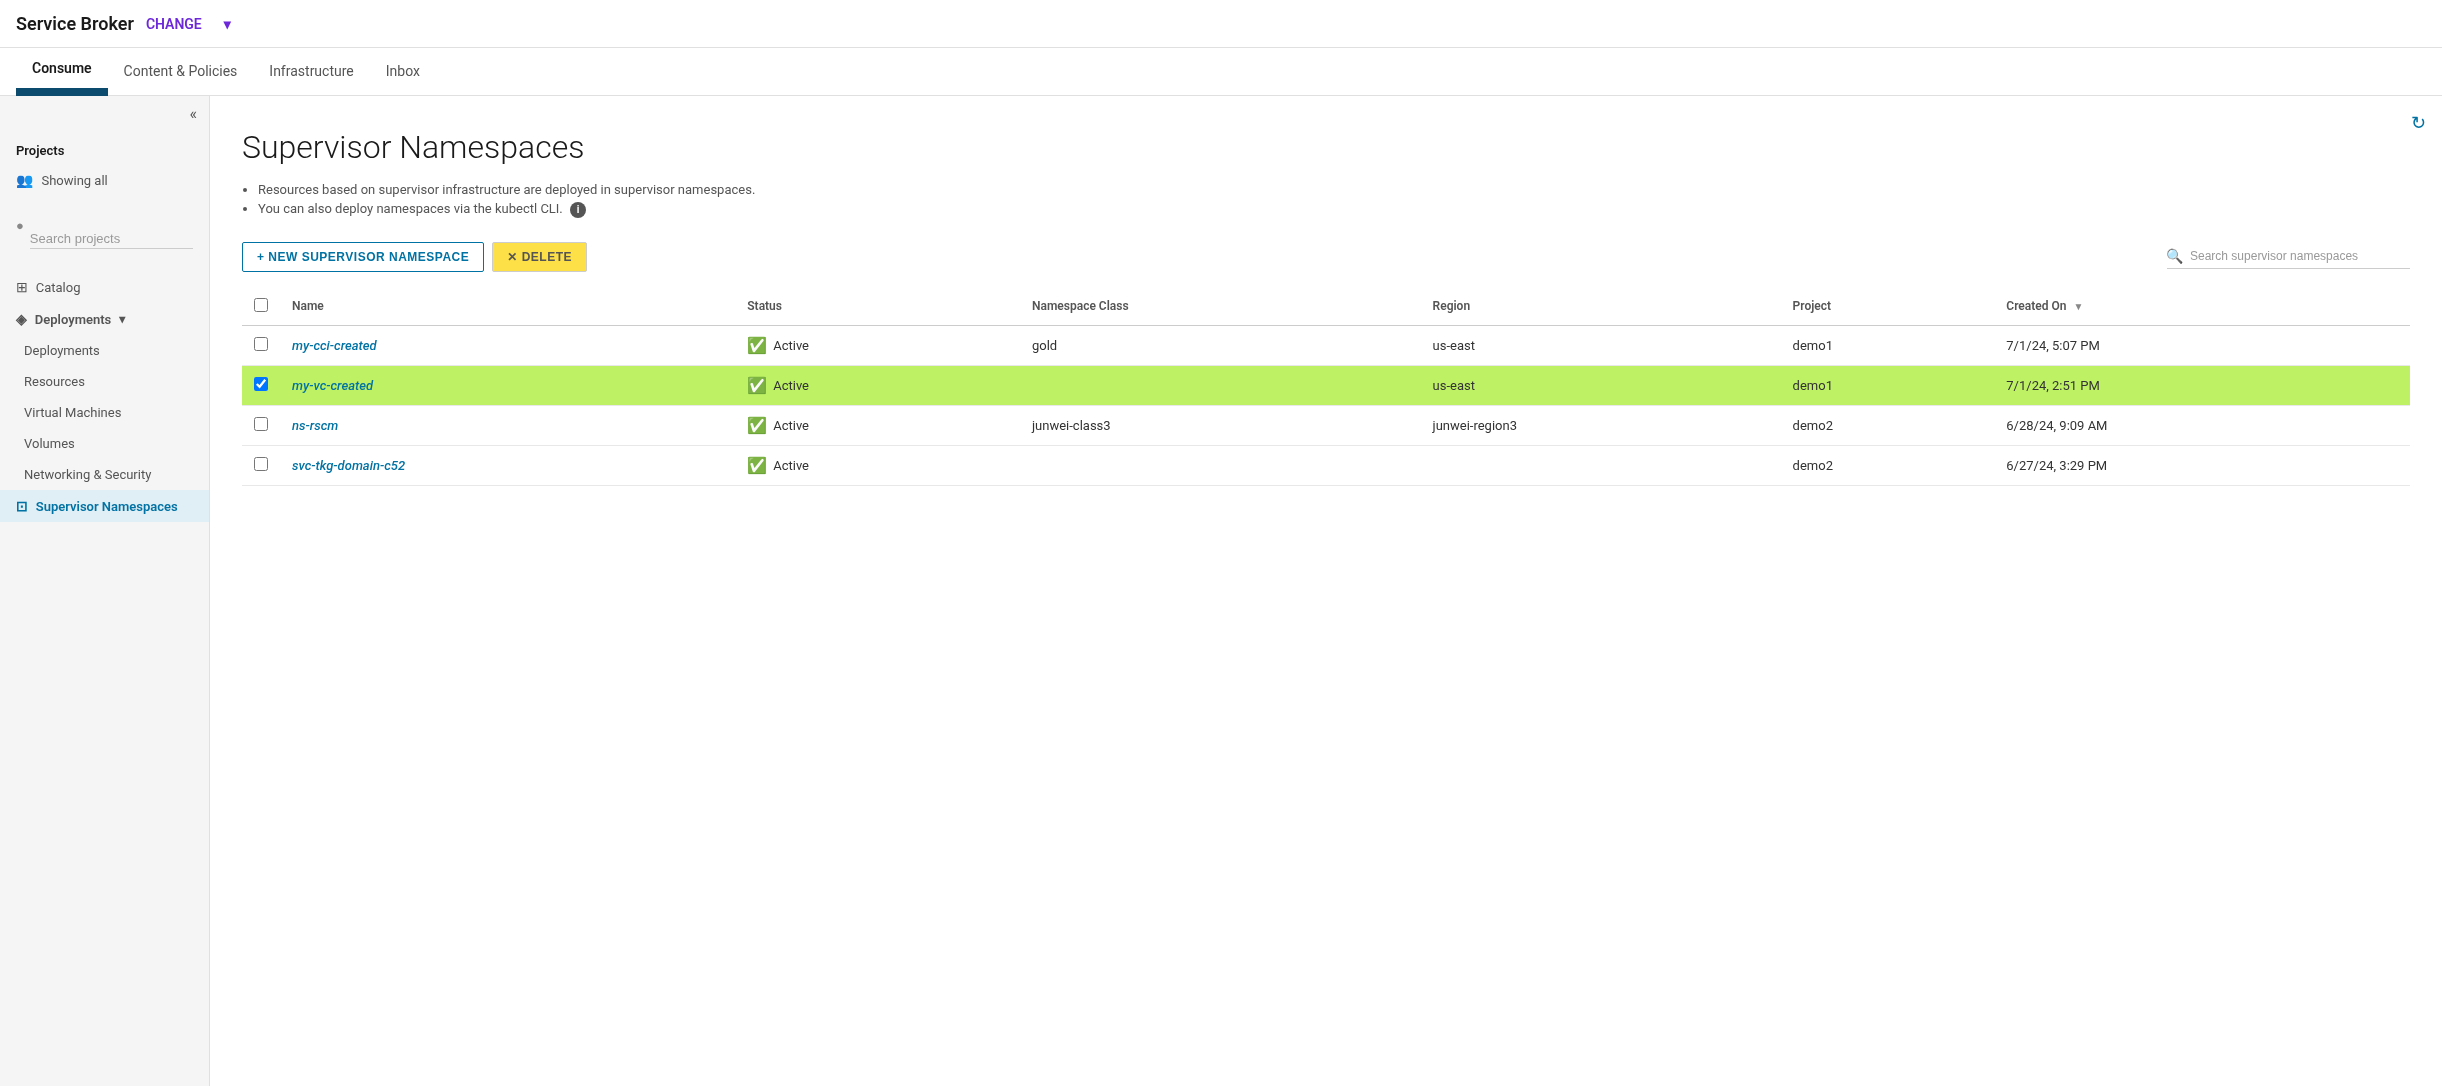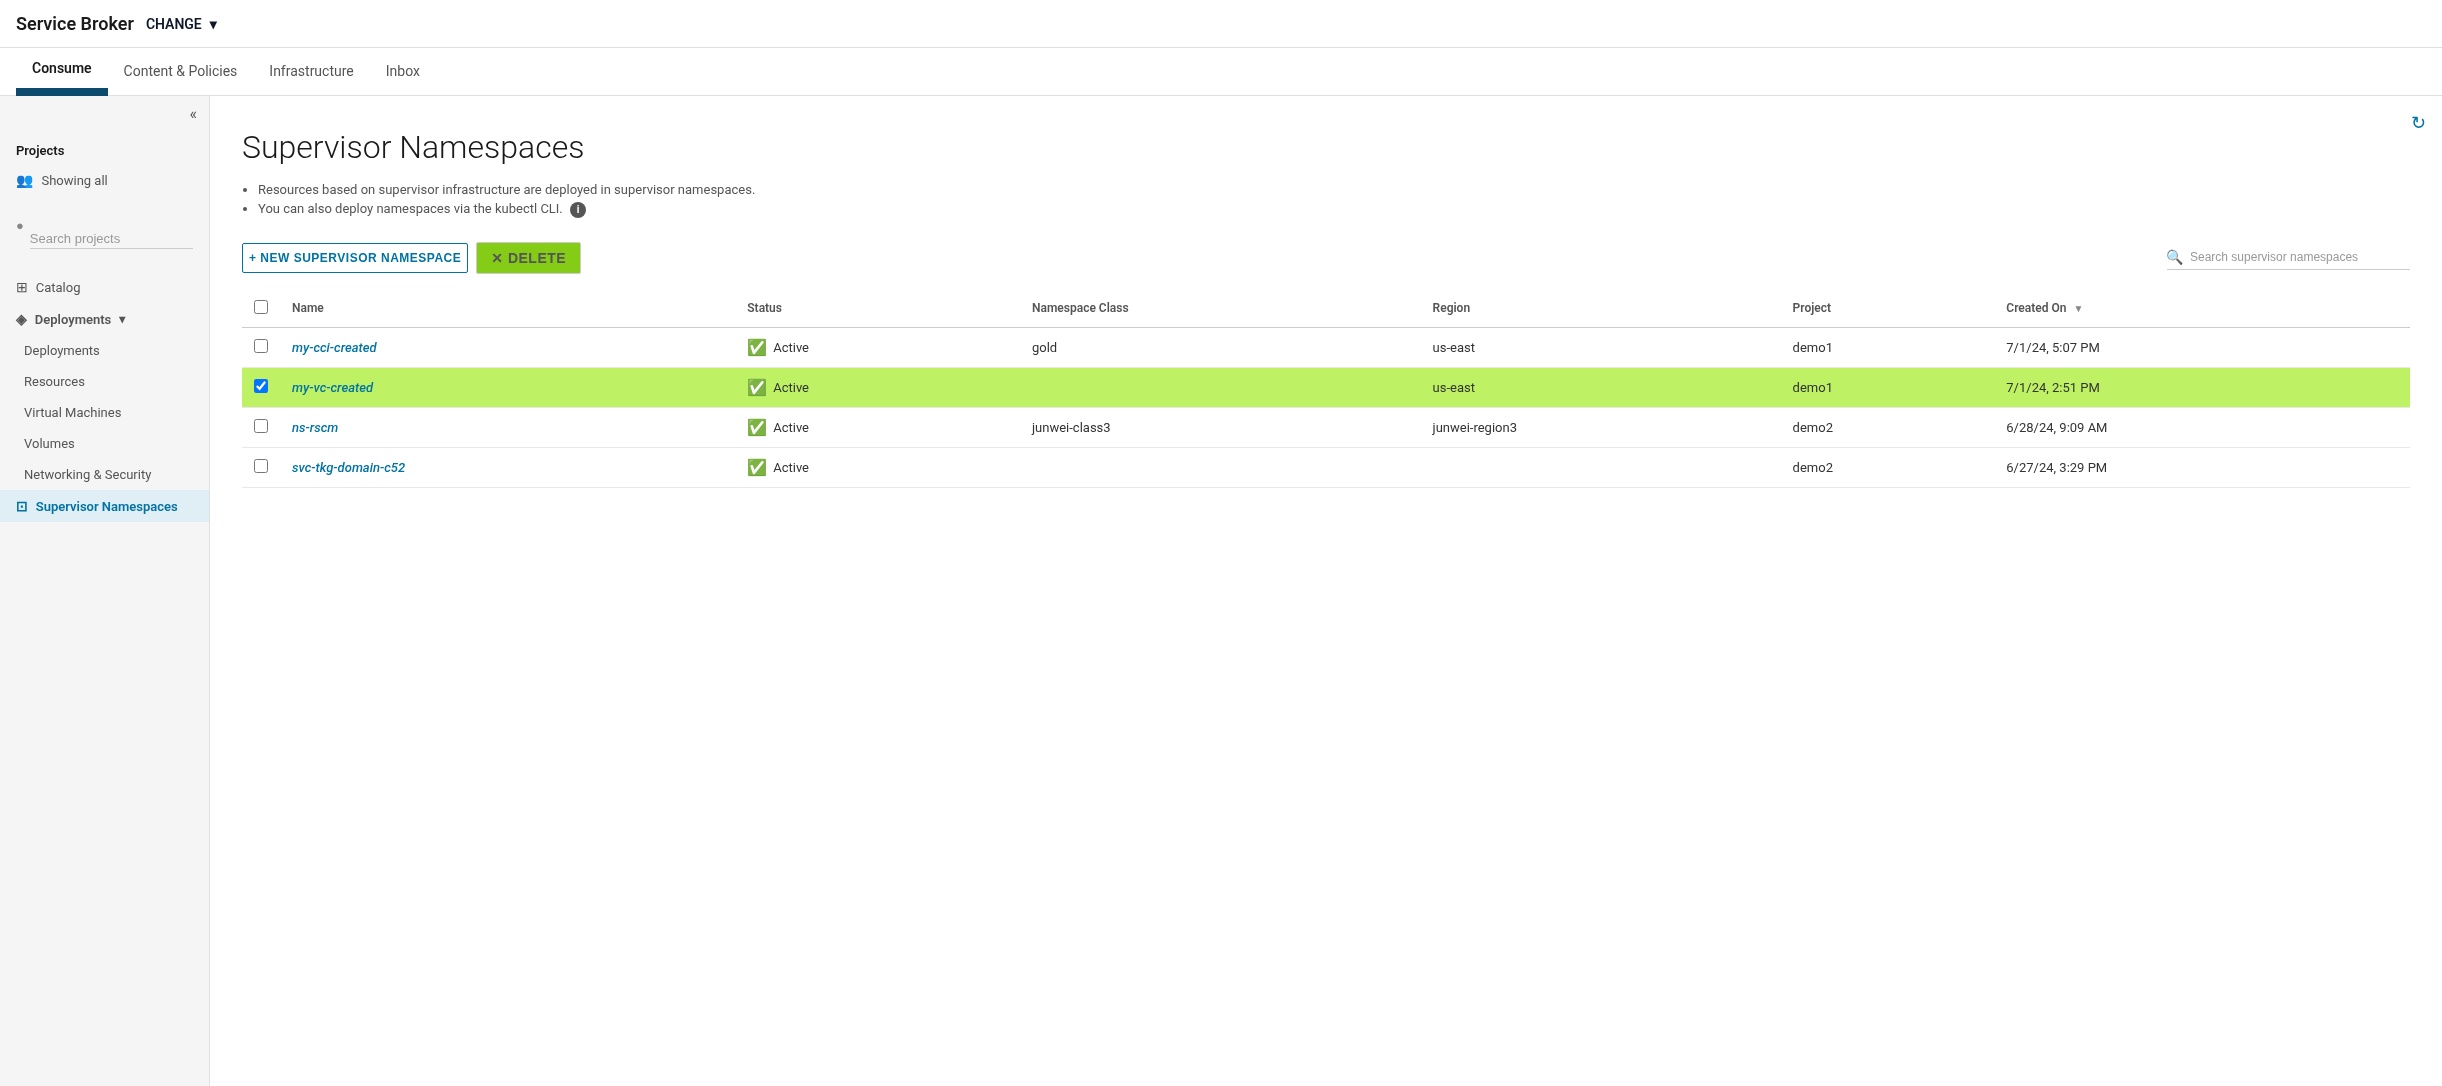--- a/index.html
+++ b/index.html
@@ -16,25 +16,25 @@
     }
     .top-bar-title {
       font-size: 18px;
       font-weight: 600;
       color: #1a1a1a;
       margin-right: 12px;
     }
     .top-bar-change {
       display: flex;
       align-items: center;
-      color: #0f172a;
+      color: #6d28d9;
       font-size: 14px;
       font-weight: 600;
       cursor: pointer;
-      gap: 8px;
+      gap: 22px;
     }
 
     
     .nav-tabs {
       display: flex;
       align-items: center;
       border-bottom: 1px solid #e0e0e0;
       background: #fff;
       padding: 0 16px;
     }
@@ -191,39 +191,39 @@
       display: flex;
       align-items: center;
       justify-content: space-between;
       margin-bottom: 16px;
     }
     .toolbar-left { display: flex; align-items: center; gap: 8px; }
     .btn-new {
       display: flex;
       align-items: center;
       gap: 6px;
-      padding: 7px 6px;
+      padding: 7px 14px;
       border: 1px solid #0072a3;
       background: #fff;
       color: #0072a3;
       font-size: 12px;
       font-weight: 600;
       cursor: pointer;
       border-radius: 2px;
       letter-spacing: 0.5px;
     }
     .btn-delete {
       display: flex;
       align-items: center;
       gap: 6px;
       padding: 7px 14px;
       border: 1px solid #ccc;
-      background: #84cc16;
-      color: #555;
-      font-size: 14px;
+      background: #fde047;
+      color: #555;
+      font-size: 12px;
       font-weight: 600;
       cursor: pointer;
       border-radius: 2px;
       letter-spacing: 0.5px;
     }
     .search-ns {
       display: flex;
       align-items: center;
       gap: 6px;
       border-bottom: 1px solid #ccc;

